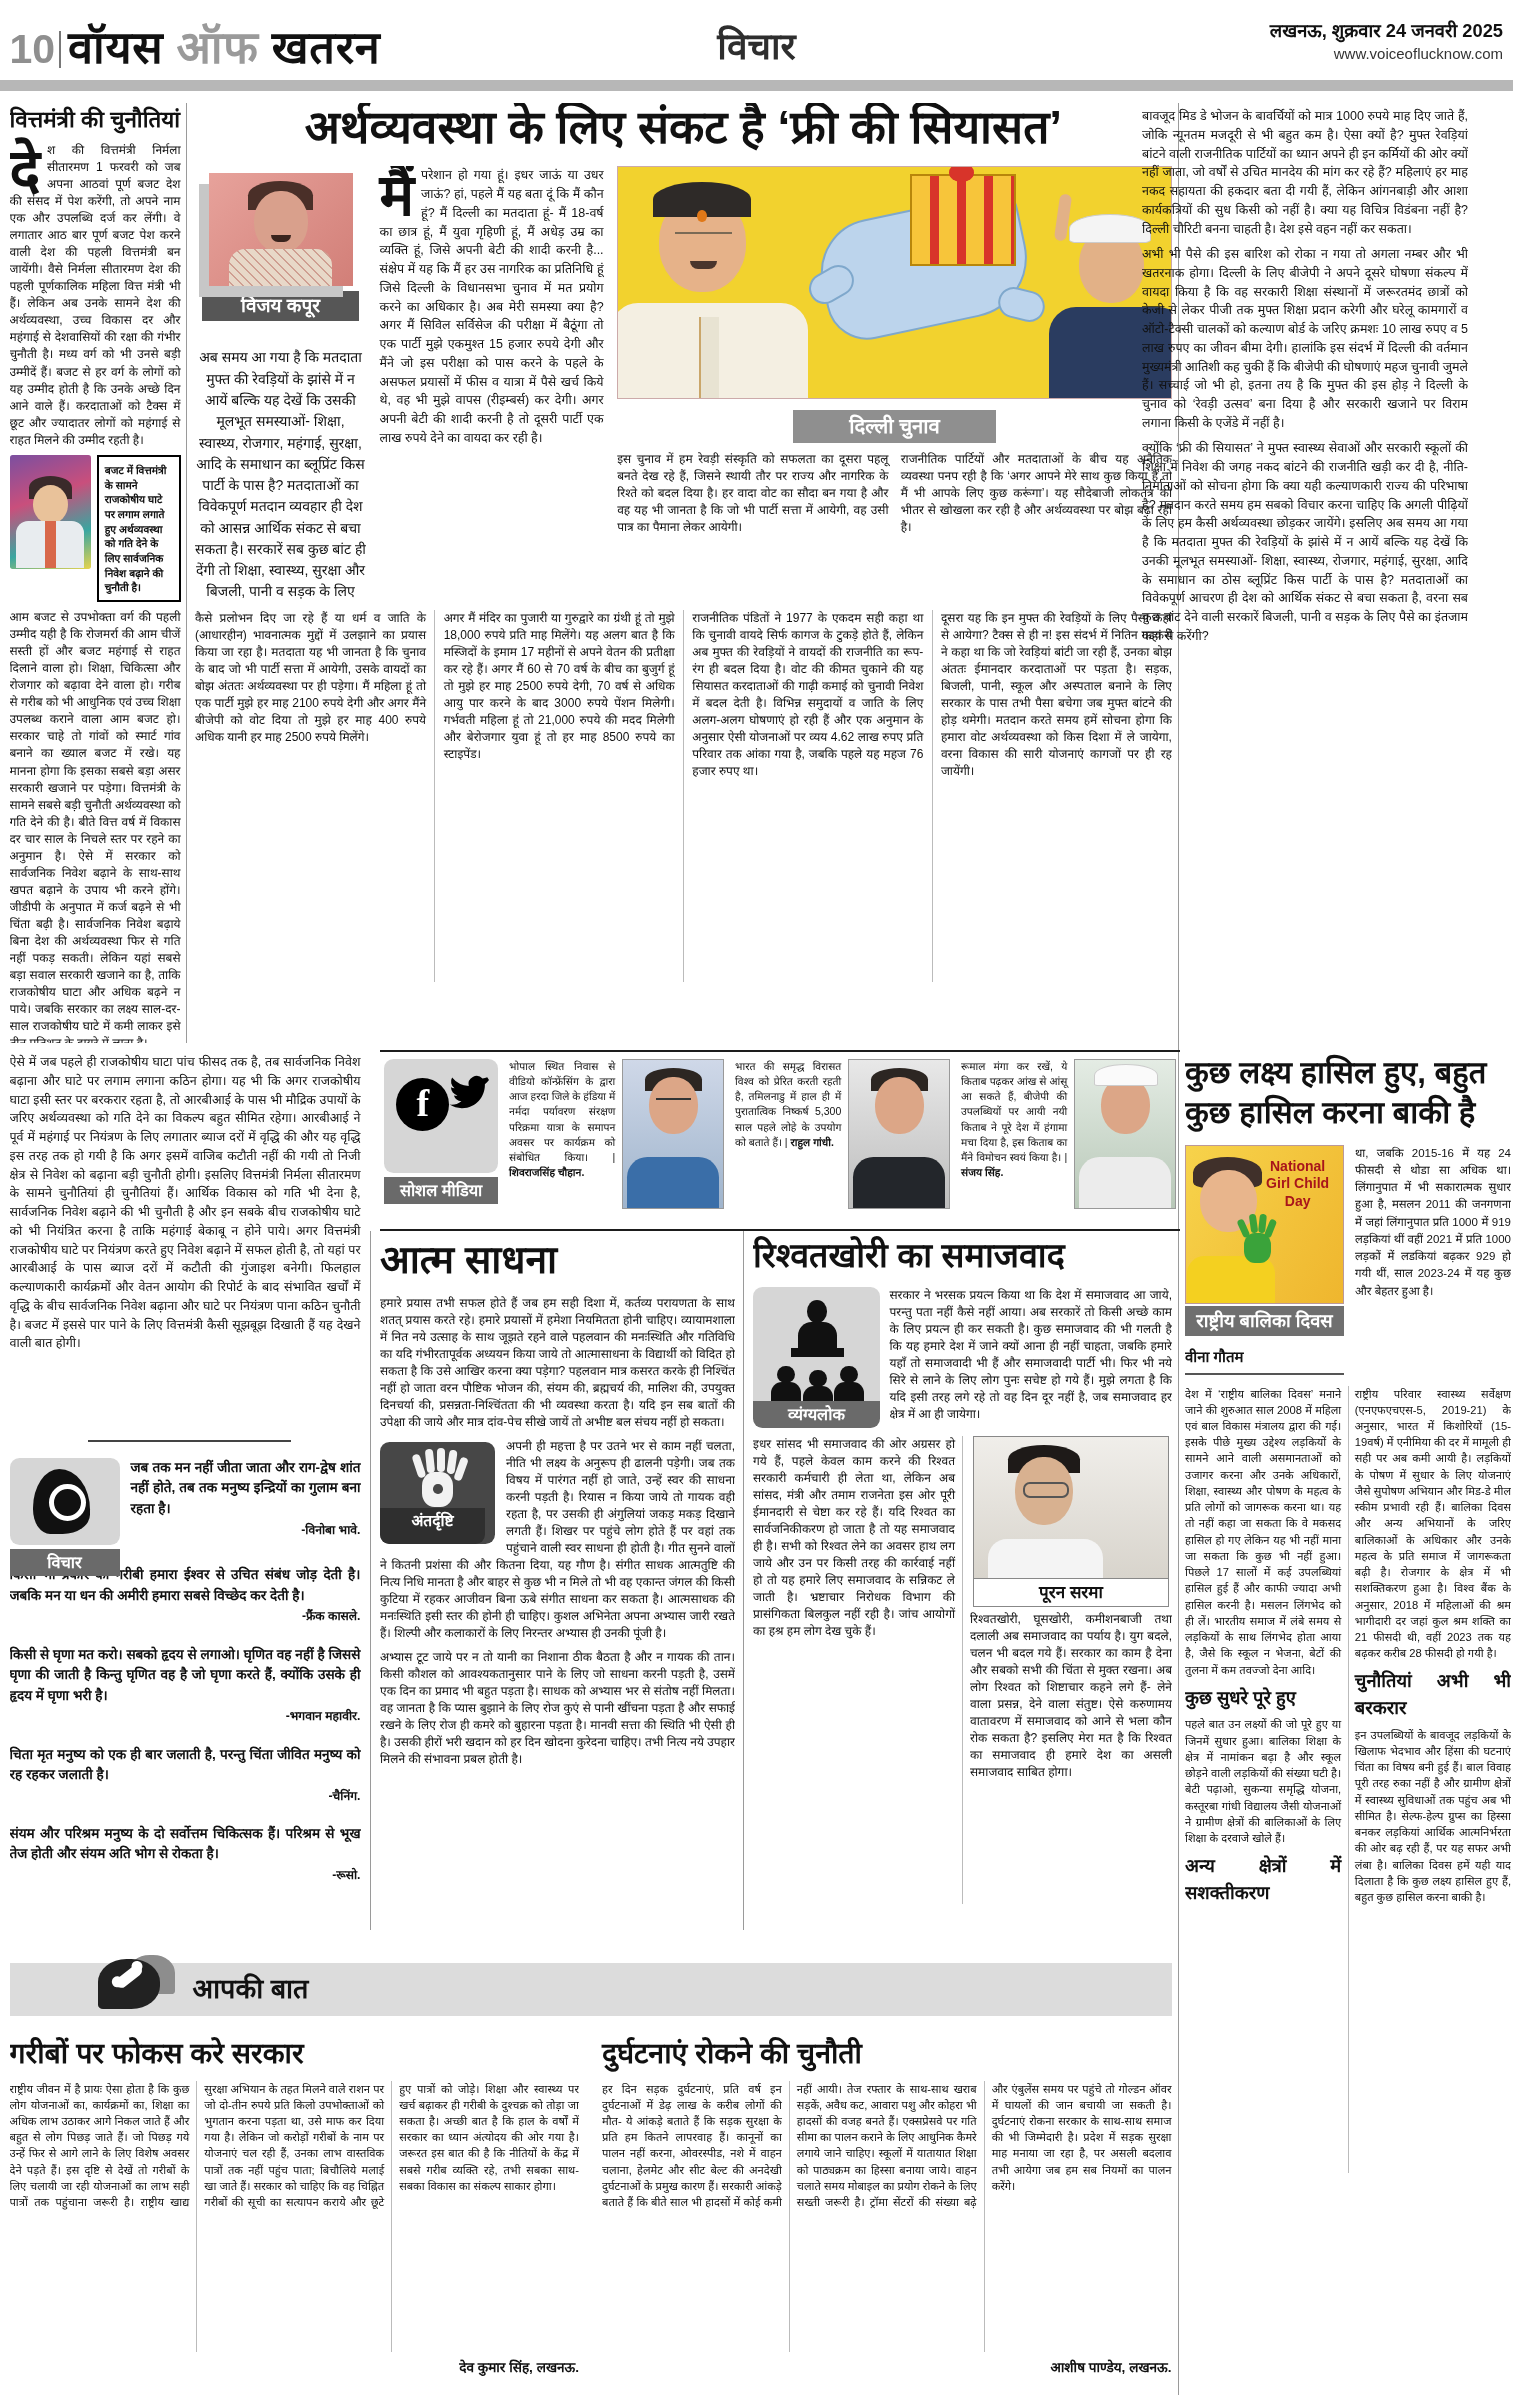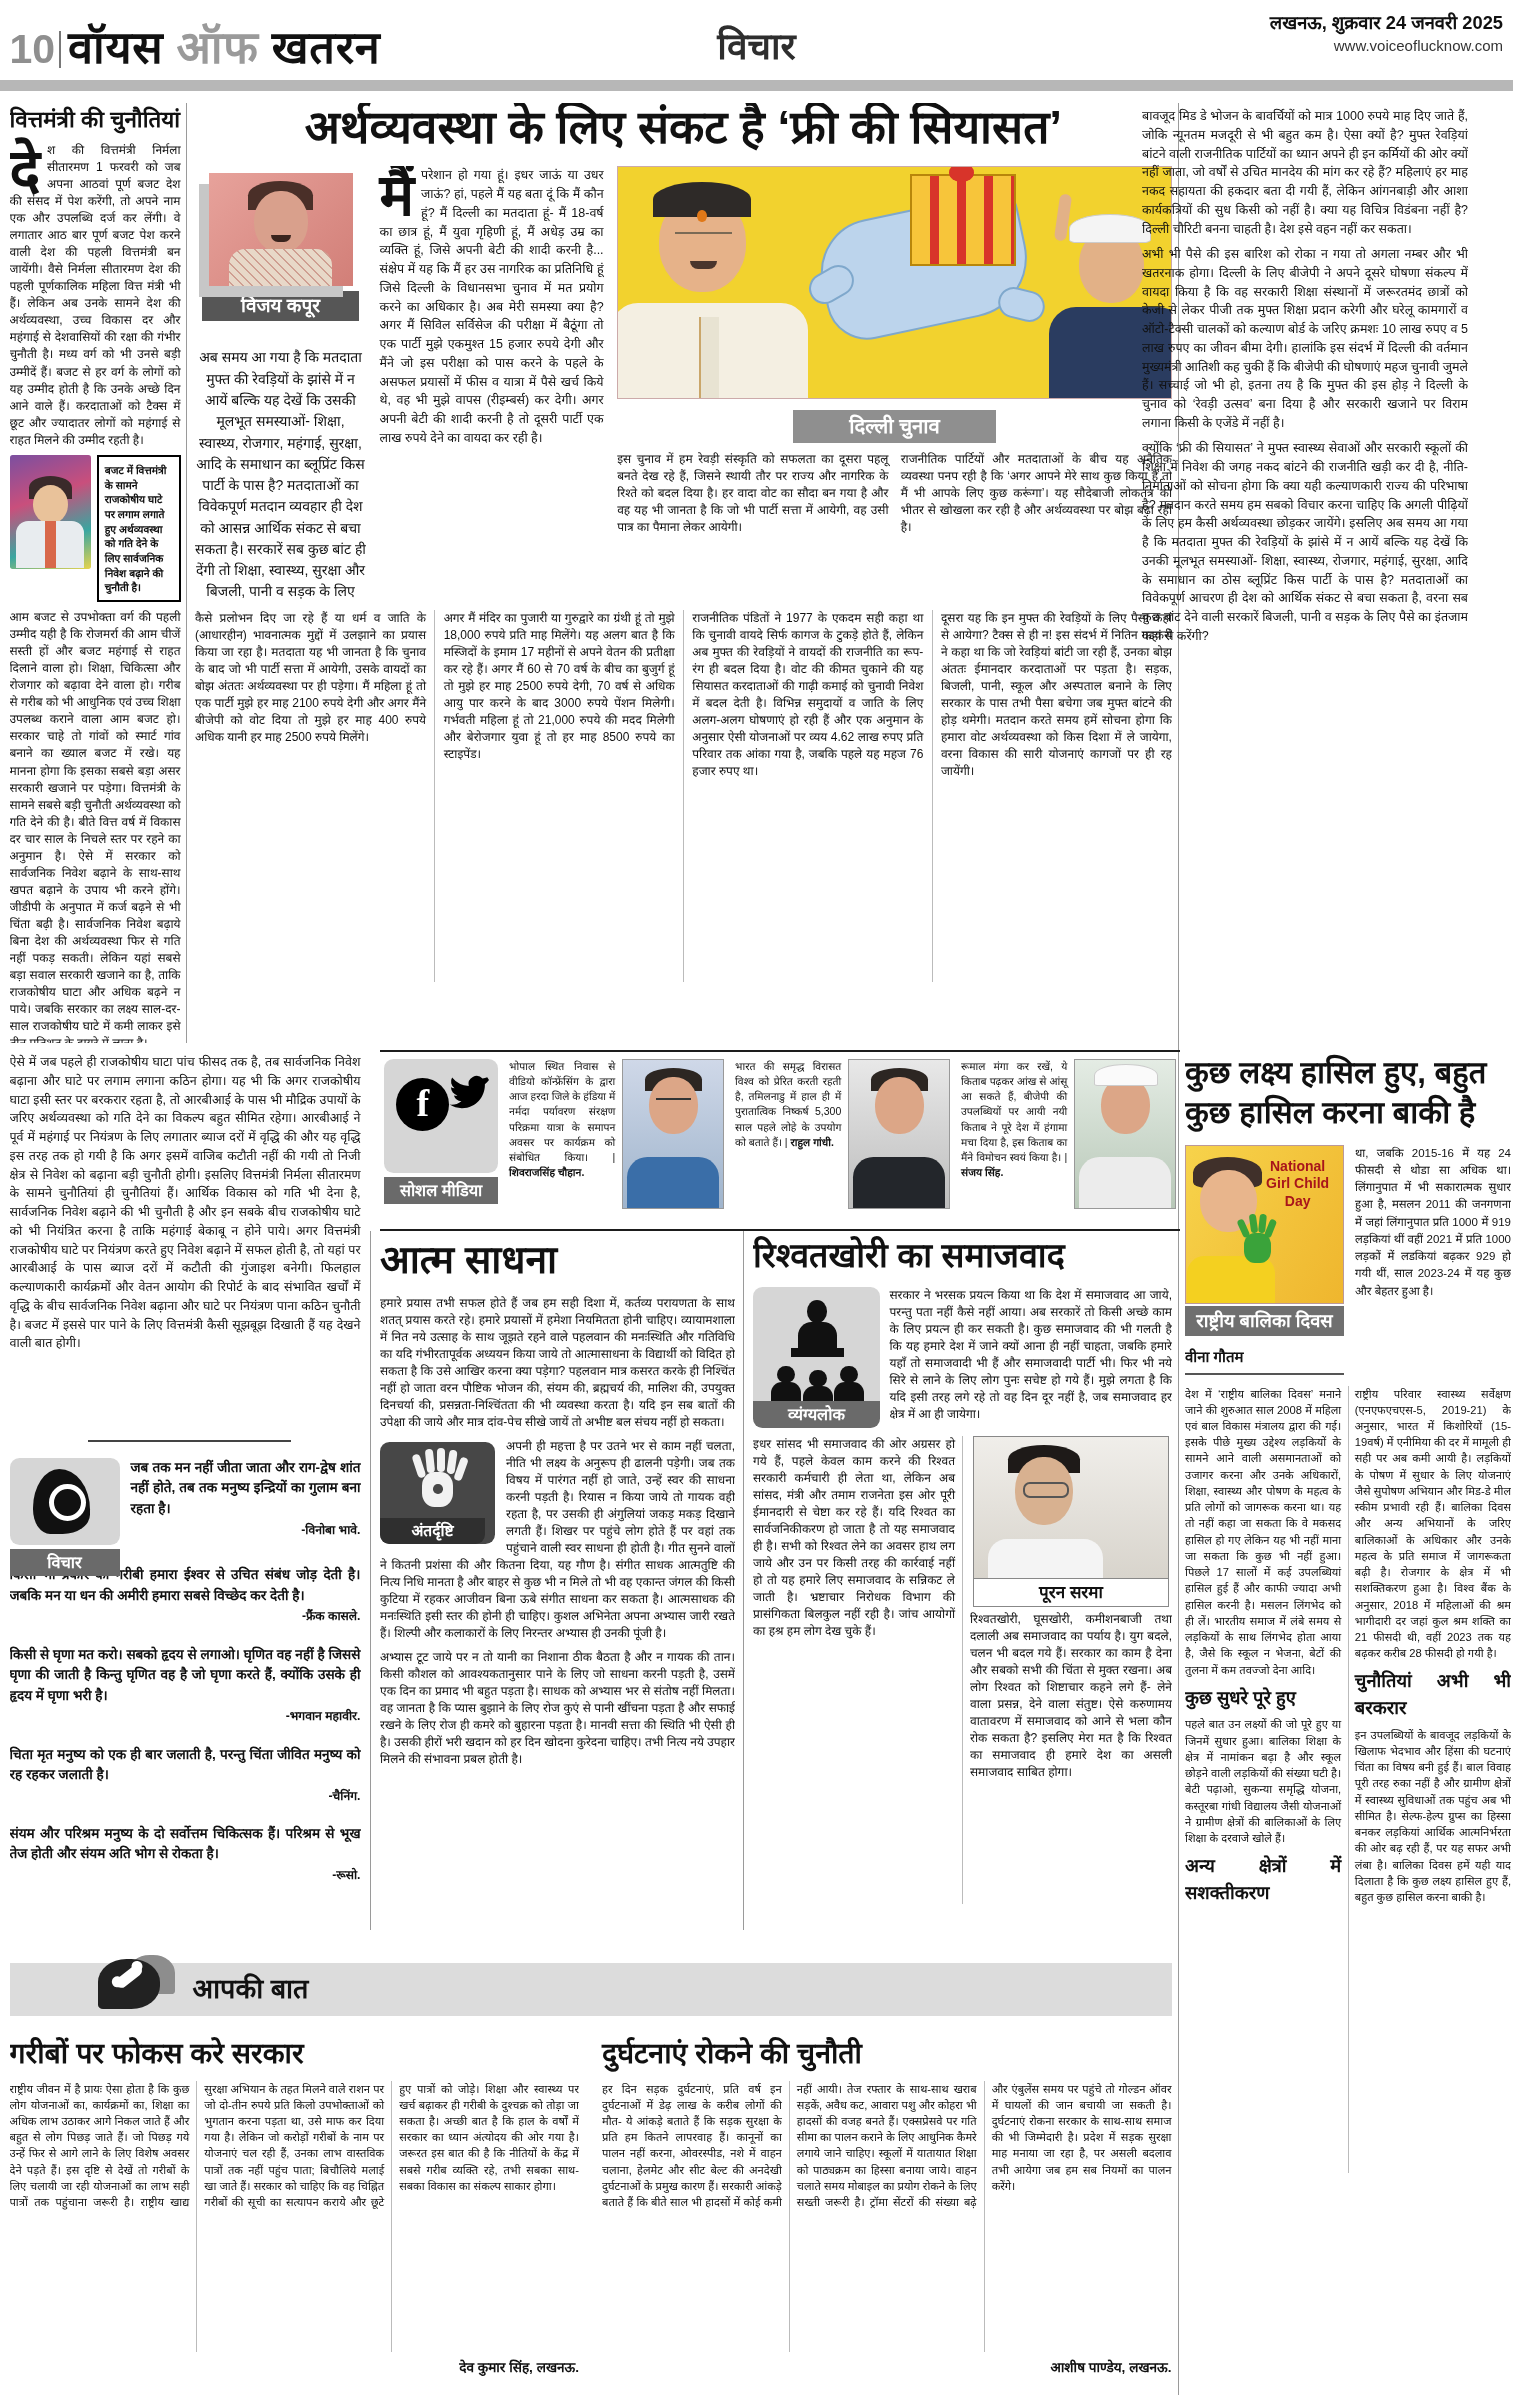--- a/index.html
+++ b/index.html
@@ -103,21 +103,21 @@
   .q-text{font-size:13.6px;font-weight:bold;line-height:1.5;text-align:justify;}
   .q-author{text-align:right;font-size:12.2px;font-weight:bold;margin-top:1.4px;}
   .q-item{margin-top:20.3px;}
   .q-item .q-text{font-weight:600;}
   
   .atma-h{font-size:39px;font-weight:900;margin-bottom:11px;}
   .insight-tile{float:left;width:115px;height:102px;margin:4.1px 11px 4.1px 0;background:#474747;border-radius:9.5px;position:relative;}
   .palm{position:absolute;left:42px;top:30px;width:31px;height:35px;border-radius:40%;background:#f2f2f2;}
   .fgr{position:absolute;width:8.1px;height:24.4px;border-radius:5.4px;background:#f2f2f2;}
   .palm-eye{position:absolute;left:53px;top:42px;width:9.5px;height:9.5px;border-radius:50%;background:#474747;}
-  .insight-label{position:absolute;left:0;right:10px;bottom:0;height:26px;background:#2f2f2f;color:#fff;
+  .insight-label{position:absolute;left:0;right:10px;bottom:0;height:36px;background:#2f2f2f;color:#fff;
      border-radius:0 0 9.5px 9.5px;font-size:15.6px;font-weight:bold;text-align:center;line-height:26px;}
   .satire-h{font-size:34px;font-weight:900;margin-bottom:9.5px;}
   .sat-row{display:flex;gap:9.5px;}
   .vyang-tile{flex:0 0 127px;height:141px;}
   .pod-head{position:absolute;left:54px;top:13.6px;width:20.3px;height:23px;border-radius:50%;background:#111;}
   .pod-body{position:absolute;left:45px;top:35px;width:39px;height:27px;border-radius:13.6px 13.6px 0 0;background:#111;}
   .podium{position:absolute;left:38px;top:61px;width:53px;height:9.5px;background:#111;}
   .aud{position:absolute;width:17.6px;height:17.6px;border-radius:50%;background:#111;}
   .aud-b{position:absolute;width:30px;height:19px;border-radius:11px 11px 0 0;background:#111;}
   .sat-cols{margin-top:8.1px;column-count:2;column-gap:15px;column-rule:0.7px solid #bbb;height:468px;overflow:hidden;}
@@ -158,21 +158,21 @@
           font-size:11.2px;line-height:1.45;}
   .l-byline{text-align:right;font-size:13.6px;font-weight:bold;margin-top:5.4px;}
 </style>
 </head>
 <body>
 
 <div class="abs" style="left:9.5px;top:15px;">
   <span class="pageno">10</span><span class="pagebar"></span><span class="masthead"><span>वॉयस</span> <span class="mast-gray">ऑफ</span> <span>खतरन</span></span>
 </div>
 <div class="abs section-label" style="left:621px;top:19px;width:271px;">विचार</div>
-<div class="abs" style="right:11px;top:9px;">
+<div class="abs" style="right:11px;top:17px;">
   <div class="dateline">लखनऊ, शुक्रवार 24 जनवरी 2025</div>
   <div class="website">www.voiceoflucknow.com</div>
 </div>
 <div class="graybar"></div>
 
 <div class="vr" style="left:186px;top:103px;height:940px;"></div>
 <div class="vr" style="left:1178px;top:103px;height:2292px;"></div>
 <div class="vr" style="left:370px;top:1231px;height:699px;"></div>
 <div class="vr" style="left:743px;top:1231px;height:699px;"></div>
 

